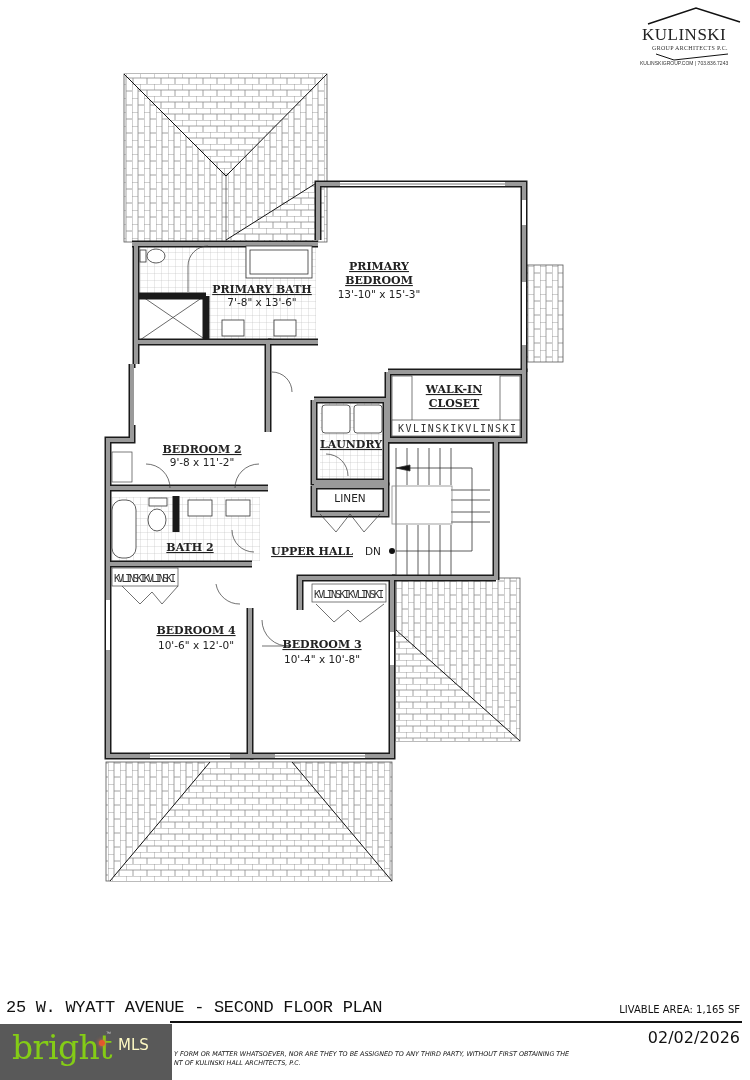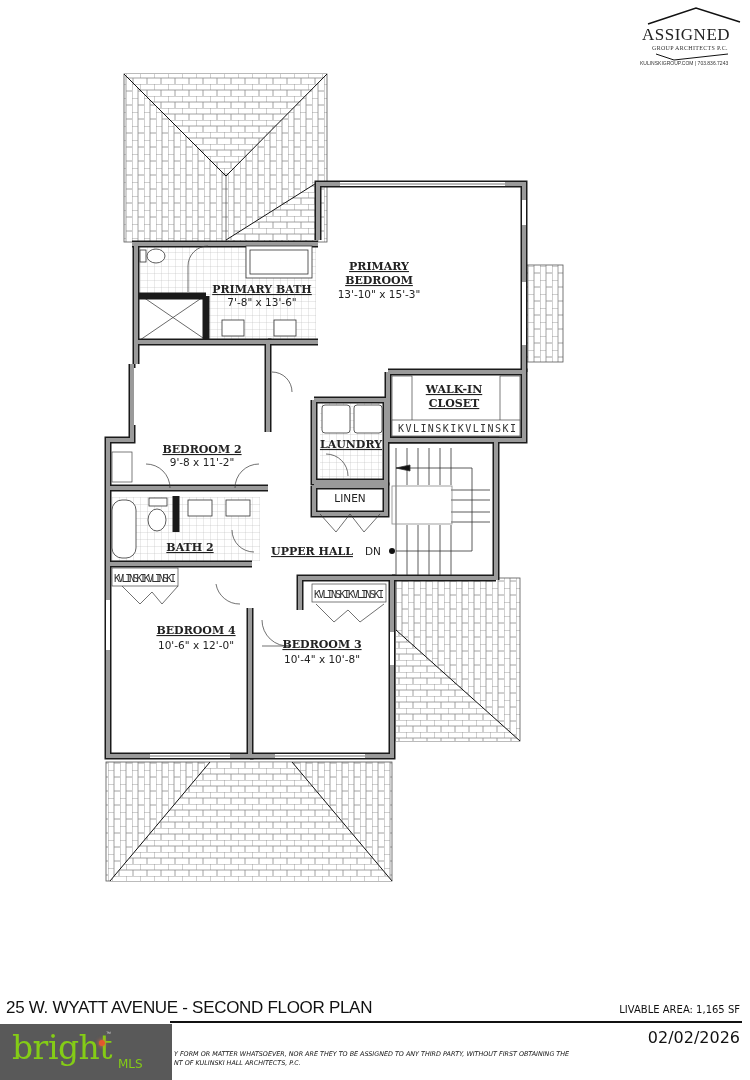--- a/index.html
+++ b/index.html
@@ -5,41 +5,41 @@
   html, body { margin: 0; padding: 0; background: #ffffff; }
   body { width: 750px; height: 1080px; position: relative; overflow: hidden; font-family: "Liberation Sans", sans-serif; }
   .logo { position: absolute; left: 628px; top: 4px; width: 118px; height: 66px; }
   .logo-name { position: absolute; left: 14px; top: 21px; font-family: "Liberation Serif", serif; font-size: 17px; letter-spacing: 0.5px; color: #222; }
   .logo-sub { position: absolute; left: 24px; top: 41px; font-family: "Liberation Serif", serif; font-size: 6px; color: #333; letter-spacing: 0.3px; white-space: nowrap; }
   .logo-contact { position: absolute; left: 12px; top: 56px; font-size: 5px; color: #333; white-space: nowrap; }
   .logo svg { position: absolute; left: 0; top: 0; }
   .plan { position: absolute; left: 0; top: 0; }
   .room-label { font-family: "DejaVu Serif", serif; font-weight: bold; font-size: 11px; fill: #222; text-decoration: underline; }
   .room-dim { font-family: "DejaVu Sans", sans-serif; font-size: 10.5px; fill: #222; }
-  .plan-title { position: absolute; left: 6px; top: 998px; font-family: Liberation Sans, sans-serif; font-size: 17px; color: #111; letter-spacing: -0.3px; }
+  .plan-title { position: absolute; left: 6px; top: 998px; font-family: Liberation Mono, monospace; font-size: 17px; color: #111; letter-spacing: -0.3px; }
   .rule { position: absolute; left: 170px; top: 1021px; width: 572px; height: 2px; background: #111; }
   .area { position: absolute; right: 10px; top: 1004px; font-family: "DejaVu Sans", sans-serif; font-size: 10px; color: #111; }
   .date { position: absolute; right: 10px; top: 1028px; font-family: "DejaVu Sans", sans-serif; font-size: 16px; color: #111; }
   .disclaimer { position: absolute; left: 174px; top: 1050px; width: 560px; font-family: "DejaVu Sans", sans-serif; font-style: italic; font-size: 6.4px; line-height: 9px; color: #111; }
   .disclaimer div { white-space: nowrap; }
   .mls { position: absolute; left: 0; top: 1024px; width: 172px; height: 56px; background: #595959; }
   .mls-bright { position: absolute; left: 12px; top: 4px; font-family: "DejaVu Serif", serif; font-size: 33px; color: #84cc16; letter-spacing: -0.5px; }
-  .mls-text { position: absolute; left: 118px; top: 33px; font-family: "DejaVu Sans", sans-serif; font-size: 12px; color: #84cc16; }
+  .mls-text { position: absolute; left: 118px; top: 12px; font-family: "DejaVu Sans", sans-serif; font-size: 15px; color: #fef9c3; }
   .mls-star { position: absolute; left: 99px; top: 16px; width: 6px; height: 6px; background: #e4572e; border-radius: 50%; box-shadow: 0 0 4px #f07040; }
   .mls-tm { position: absolute; left: 106px; top: 6px; font-size: 5px; color: #ddd; }
 </style>
 </head>
 <body>
 
 <div class="logo">
   <svg width="118" height="66">
     <polyline points="20,20 68,4 112,18" fill="none" stroke="#111" stroke-width="1.5"></polyline>
     <polyline points="28,50 46,56 100,50" fill="none" stroke="#111" stroke-width="1"></polyline>
   </svg>
-  <div class="logo-name">ASSIGNED</div>
+  <div class="logo-name">KULINSKI</div>
   <div class="logo-sub">GROUP ARCHITECTS P.C.</div>
   <div class="logo-contact">KULINSKIGROUP.COM | 703.836.7243</div>
 </div>
 
 <svg class="plan" width="750" height="990" viewBox="0 0 750 990">
   <defs>
     <pattern id="shingle" width="14" height="12" patternUnits="userSpaceOnUse">
       <rect width="14" height="12" fill="#fff"></rect>
       <path d="M0,0 H14 M0,6 H14 M0,0 V6 M7,6 V12" stroke="#8a8a8a" stroke-width="0.8" fill="none"></path>
     </pattern>

